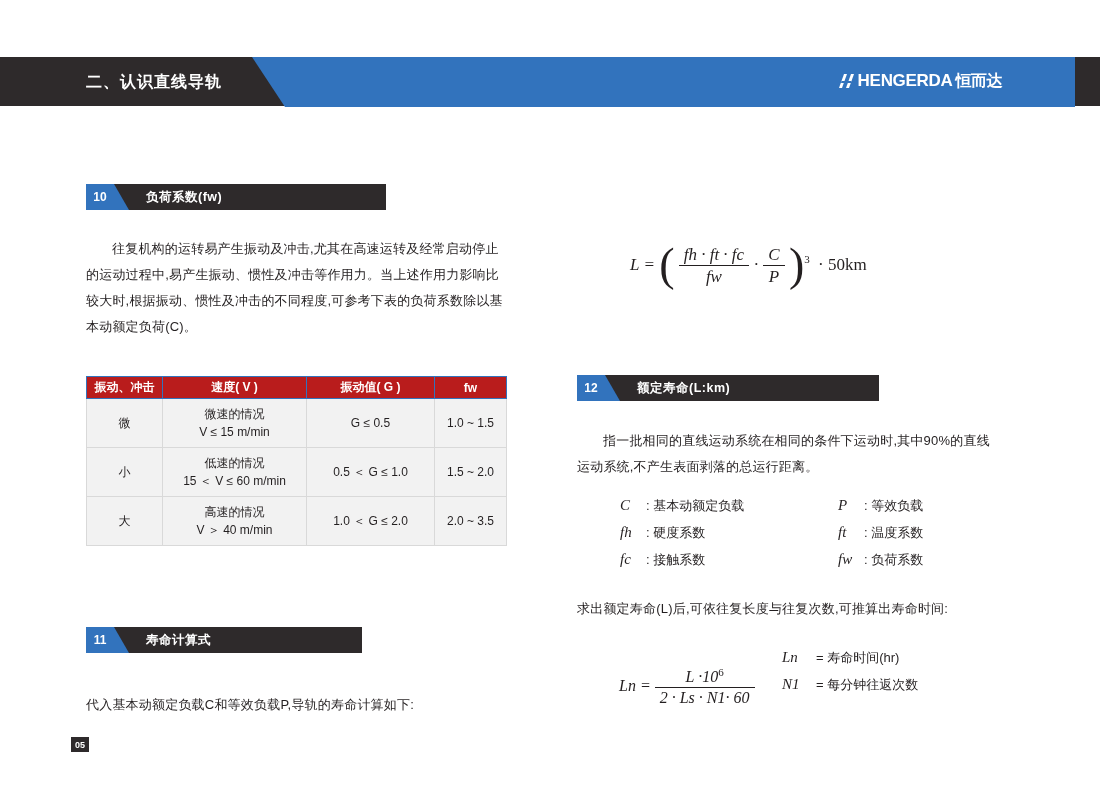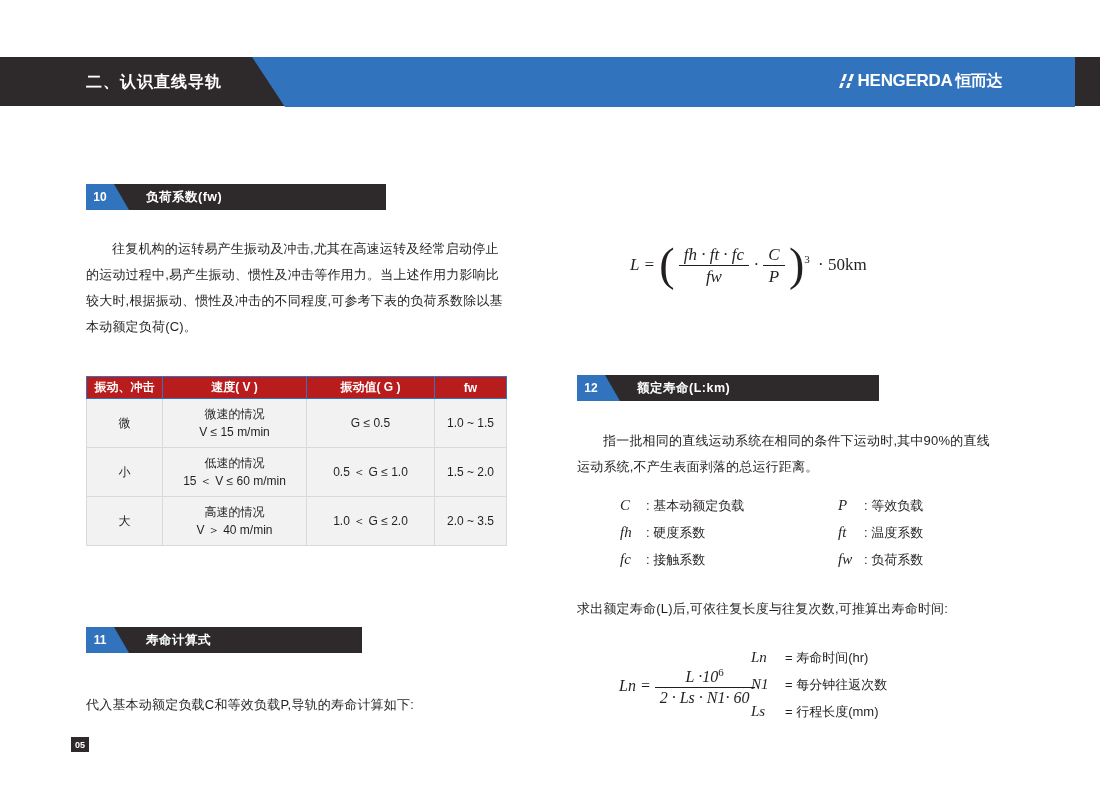--- a/index.html
+++ b/index.html
@@ -351,32 +351,28 @@
 <div class="para" style="left:577px; top:596px; width:430px;">求出额定寿命(L)后,可依往复长度与往复次数,可推算出寿命时间:</div>
 
 <div class="formula" style="left:619px; top:666px; font-size:16px;">
   <span>Ln =</span>
   <span class="frac">
     <span class="num"><span>L ·10</span><span class="sup">6</span></span>
     <span class="den">2 · Ls · N1· 60</span>
   </span>
 </div>
 
-<div class="legend" style="left:751px; top:644px; width:260px;">
+<div class="legend" style="left:782px; top:644px; width:260px;">
   <div class="legend-row">
     <span class="sym" style="min-width:34px;">Ln</span>
     <span>= 寿命时间(hr)</span>
   </div>
   <div class="legend-row">
     <span class="sym" style="min-width:34px;">N1</span>
     <span>= 每分钟往返次数</span>
-  </div>
-  <div class="legend-row">
-    <span class="sym" style="min-width:34px;">Ls</span>
-    <span>= 行程长度(mm)</span>
   </div>
 </div>
 
 <div class="section-bar" style="left:86px; top:627px; width:276px;">
   <div class="section-num">11</div>
   <div class="section-body">
     <span class="section-text">寿命计算式</span>
   </div>
 </div>
 

